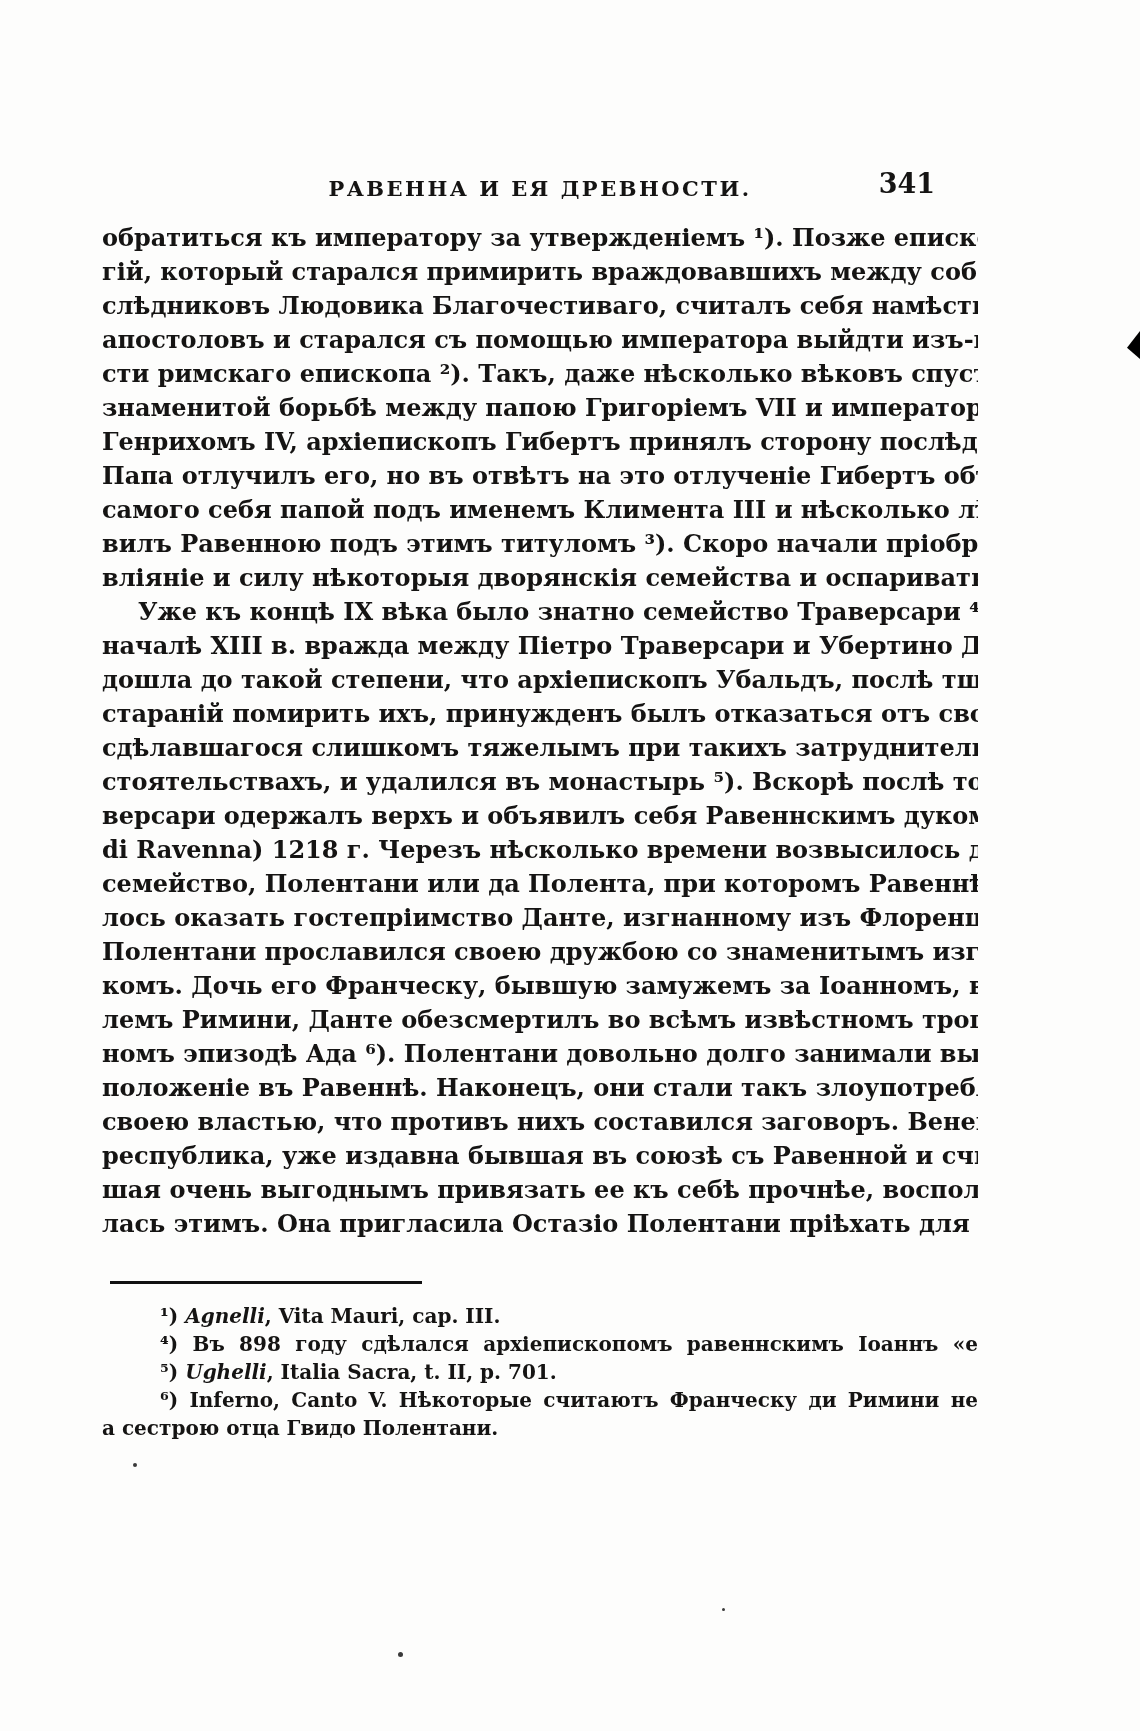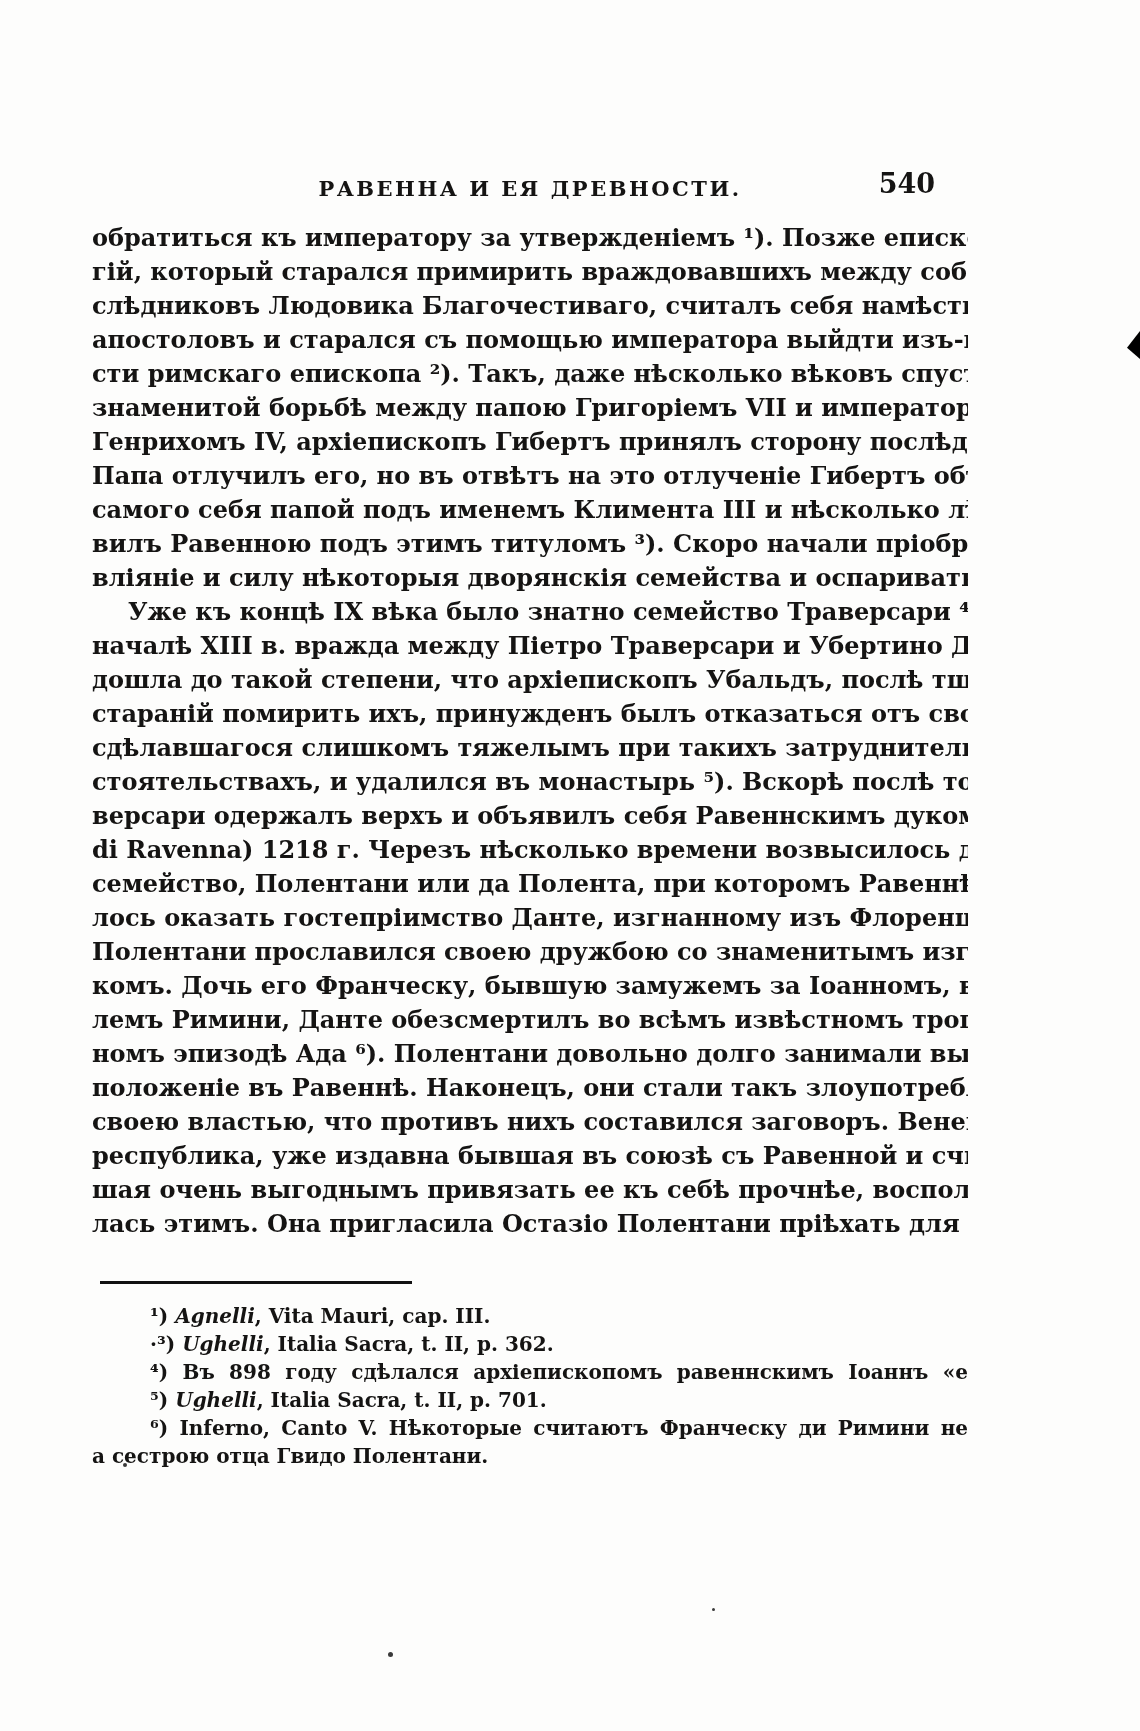--- a/index.html
+++ b/index.html
@@ -4,21 +4,21 @@
 <style>
   html, body { margin: 0; padding: 0; }
   body {
     width: 1140px; height: 1731px;
     background: #fdfdfc;
     font-family: "DejaVu Serif", "Liberation Serif", serif;
     color: #151413;
     position: relative;
     overflow: hidden;
   }
-  .page { position: absolute; inset: 0; }
+  .page { position: absolute; inset: 0; margin-left: 10px; }
 
   .header-title {
     position: absolute; top: 176px; left: 92px; width: 876px;
     text-align: center;
     font-size: 21px; font-weight: bold; letter-spacing: 2.5px;
     white-space: nowrap;
   }
   .page-number {
     position: absolute; top: 168px; right: 205px;
     font-size: 27px; font-weight: bold;
@@ -64,21 +64,21 @@
   .speck.s2 { left: 388px; top: 1652px; width: 5px; height: 5px; }
   .speck.s3 { left: 712px; top: 1608px; width: 3px; height: 3px; }
 </style>
 </head>
 <body>
 
 <div class="page">
 
   <div class="header-title">РАВЕННА И ЕЯ ДРЕВНОСТИ.</div>
 
-  <div class="page-number">540</div>
+  <div class="page-number">341</div>
 
   <div class="body-text">
       <div class="bline">обратиться къ императору за утвержденіемъ ¹). Позже епископъ Геор-</div>
       <div class="bline">гій, который старался примирить враждовавшихъ между собою на-</div>
       <div class="bline">слѣдниковъ Людовика Благочестиваго, считалъ себя намѣстникомъ</div>
       <div class="bline">апостоловъ и старался съ помощью императора выйдти изъ-подъ вла-</div>
       <div class="bline">сти римскаго епископа ²). Такъ, даже нѣсколько вѣковъ спустя, въ</div>
       <div class="bline">знаменитой борьбѣ между папою Григоріемъ VII и императоромъ</div>
       <div class="bline">Генрихомъ IV, архіепископъ Гибертъ принялъ сторону послѣдняго.</div>
       <div class="bline">Папа отлучилъ его, но въ отвѣтъ на это отлученіе Гибертъ объявилъ</div>
@@ -103,21 +103,20 @@
       <div class="bline">своею властью, что противъ нихъ составился заговоръ. Венеціанская</div>
       <div class="bline">республика, уже издавна бывшая въ союзѣ съ Равенной и считав-</div>
       <div class="bline">шая очень выгоднымъ привязать ее къ себѣ прочнѣе, воспользова-</div>
       <div class="bline">лась этимъ. Она пригласила Остазіо Полентани пріѣхать для возоб-</div>
     </div>
 
   <div class="separator"></div>
 
   <div class="footnotes">
       <div class="fline ind"><span>¹) </span><i>Agnelli</i><span>, Vita Mauri, cap. III.</span></div>
-      <div class="fline ind"><span>·³) </span><i>Ughelli</i><span>, Italia Sacra, t. II, p. 362.</span></div>
       <div class="fline just ind"><span>⁴) Въ 898 году сдѣлался архіепископомъ равеннскимъ Іоаннъ «e nobilissima</span></div>
       <div class="fline ind"><span>⁵) </span><i>Ughelli</i><span>, Italia Sacra, t. II, p. 701.</span></div>
       <div class="fline just ind"><span>⁶) Inferno, Canto V. Нѣкоторые считаютъ Франческу ди Римини не дочерью,</span></div>
       <div class="fline"><span>а сестрою отца Гвидо Полентани.</span></div>
     </div>
 
   <div class="artifact-wedge"></div>
   <div class="speck s1"></div>
   <div class="speck s2"></div>
   <div class="speck s3"></div>

